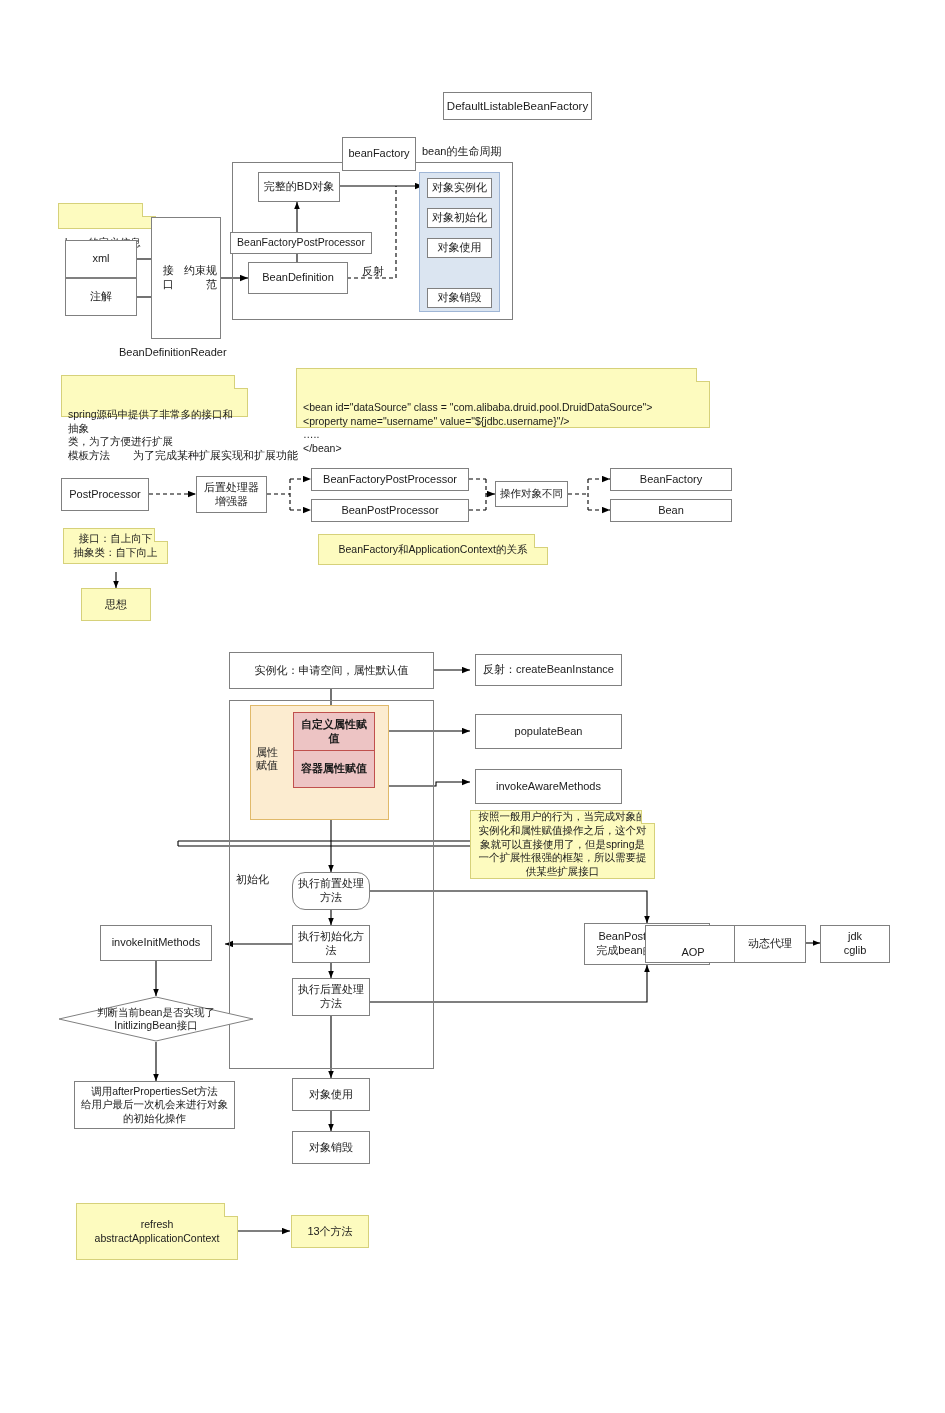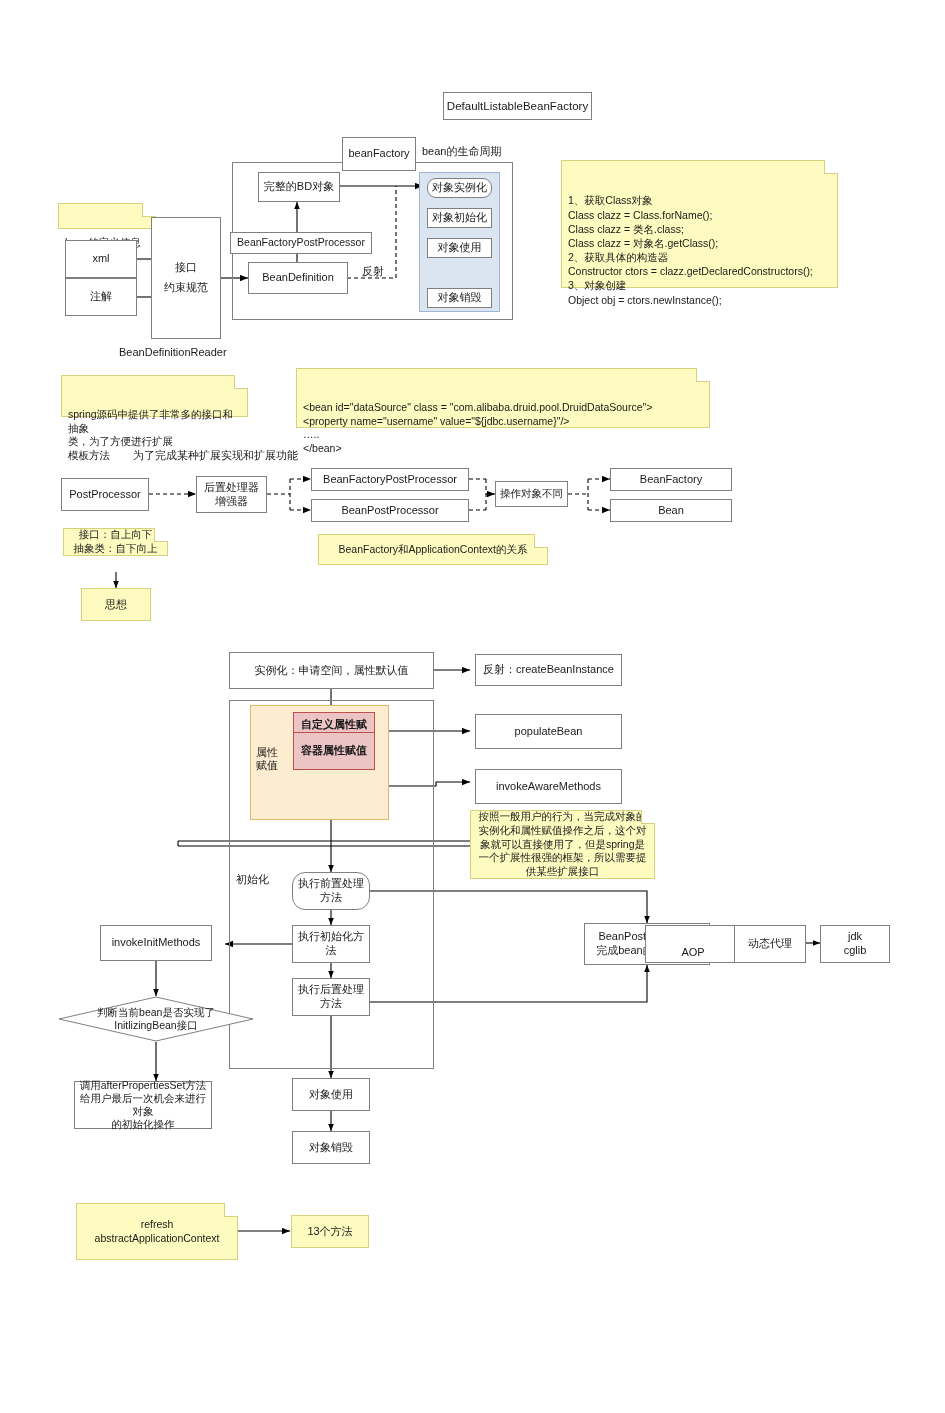--- a/index.html
+++ b/index.html
@@ -138,65 +138,54 @@
     <span>bean的定义信息</span>
   </div>
 
   <div class="box" style="left:65px;top:240px;width:72px;height:38px;">
     <span>xml</span>
   </div>
   <div class="box" style="left:65px;top:278px;width:72px;height:38px;">
     <span>注解</span>
   </div>
 
-  <div class="box" style="left:151px;top:217px;width:70px;height:122px;flex-direction:column;gap:6px;">
+  <div class="box" style="left:151px;top:217px;width:70px;height:122px;flex-direction:row;gap:6px;text-align:right;">
     <span>接口</span>
     <span>约束规范</span>
   </div>
 
   <div class="plain" style="left:119px;top:346px;">BeanDefinitionReader</div>
 
   <div class="box" style="left:258px;top:172px;width:82px;height:30px;">
     <span>完整的BD对象</span>
   </div>
 
   <div class="box" style="left:230px;top:232px;width:142px;height:22px;font-size:10.5px;">
     <span>BeanFactoryPostProcessor</span>
   </div>
 
   <div class="box" style="left:248px;top:262px;width:100px;height:32px;">
     <span>BeanDefinition</span>
   </div>
 
   <div class="plain" style="left:362px;top:265px;">反射</div>
 
-  <div class="box" style="left:427px;top:178px;width:65px;height:20px;border-radius:9px;">
+  <div class="box" style="left:427px;top:178px;width:65px;height:20px;">
     <span>对象实例化</span>
   </div>
   <div class="box" style="left:427px;top:208px;width:65px;height:20px;">
     <span>对象初始化</span>
   </div>
   <div class="box" style="left:427px;top:238px;width:65px;height:20px;">
     <span>对象使用</span>
   </div>
   <div class="box" style="left:427px;top:288px;width:65px;height:20px;">
     <span>对象销毁</span>
   </div>
 
-  <div class="note mono-ish" style="left:561px;top:160px;width:277px;height:128px;white-space:pre-line;">
-    <span class="fold"></span>
-    <span>1、获取Class对象
-Class clazz = Class.forName();
-Class clazz = 类名.class;
-Class clazz = 对象名.getClass();
-2、获取具体的构造器
-Constructor ctors = clazz.getDeclaredConstructors();
-3、对象创建
-Object obj = ctors.newInstance();</span>
-  </div>
 
   <div class="note" style="left:61px;top:375px;width:187px;height:42px;white-space:pre-line;">
     <span class="fold"></span>
     <span>spring源码中提供了非常多的接口和抽象
 类，为了方便进行扩展
 模板方法</span>
   </div>
 
   <div class="note" style="left:296px;top:368px;width:414px;height:60px;white-space:pre-line;">
     <span class="fold"></span>
@@ -228,21 +217,21 @@
     <span>操作对象不同</span>
   </div>
 
   <div class="box" style="left:610px;top:468px;width:122px;height:23px;">
     <span>BeanFactory</span>
   </div>
   <div class="box" style="left:610px;top:499px;width:122px;height:23px;">
     <span>Bean</span>
   </div>
 
-  <div class="note ctr" style="left:63px;top:528px;width:105px;height:28px;white-space:pre-line;">
+  <div class="note ctr" style="left:63px;top:528px;width:105px;height:36px;white-space:pre-line;">
     <span class="fold"></span>
     <span>接口：自上向下
 抽象类：自下向上</span>
   </div>
 
   <div class="yellowbox" style="left:81px;top:588px;width:70px;height:33px;">
     <span>思想</span>
   </div>
 
   <div class="note ctr" style="left:318px;top:534px;width:230px;height:31px;">
@@ -263,21 +252,21 @@
   <div class="orangepanel" style="left:250px;top:705px;width:139px;height:115px;"></div>
 
   <div class="plain" style="left:256px;top:746px;white-space:pre-line;line-height:1.22;">属性
 赋值</div>
 
   <div class="redbox" style="left:293px;top:712px;width:82px;height:40px;white-space:pre-line;">
     <span>自定义属性赋
 值</span>
   </div>
 
-  <div class="redbox" style="left:293px;top:732px;width:82px;height:38px;">
+  <div class="redbox" style="left:293px;top:750px;width:82px;height:38px;">
     <span>容器属性赋值</span>
   </div>
 
   <div class="box" style="left:475px;top:714px;width:147px;height:35px;">
     <span>populateBean</span>
   </div>
 
   <div class="box" style="left:475px;top:769px;width:147px;height:35px;">
     <span>invokeAwareMethods</span>
   </div>
@@ -315,21 +304,21 @@
   <div class="diamond" style="left:58px;top:996px;width:196px;height:46px;">
     <svg width="196" height="46" viewBox="0 0 196 46" xmlns="http://www.w3.org/2000/svg">
       <polygon points="98,1 195,23 98,45 1,23" fill="#ffffff" stroke="#808080" stroke-width="1"></polygon>
     </svg>
     <div style="position:absolute;left:0;top:0;width:196px;height:46px;display:flex;
                 align-items:center;justify-content:center;text-align:center;
                 font-size:10.5px;line-height:1.2;white-space:pre-line;">判断当前bean是否实现了
 InitlizingBean接口</div>
   </div>
 
-  <div class="box" style="left:74px;top:1081px;width:138px;height:48px;white-space:pre-line;font-size:10.5px;">
+  <div class="box" style="left:74px;top:1081px;width:161px;height:48px;white-space:pre-line;font-size:10.5px;">
     <span>调用afterPropertiesSet方法
 给用户最后一次机会来进行对象
 的初始化操作</span>
   </div>
 
   <div class="box" style="left:584px;top:923px;width:126px;height:42px;white-space:pre-line;">
     <span>BeanPostProcessor
 完成bean的扩展工作</span>
   </div>
 

